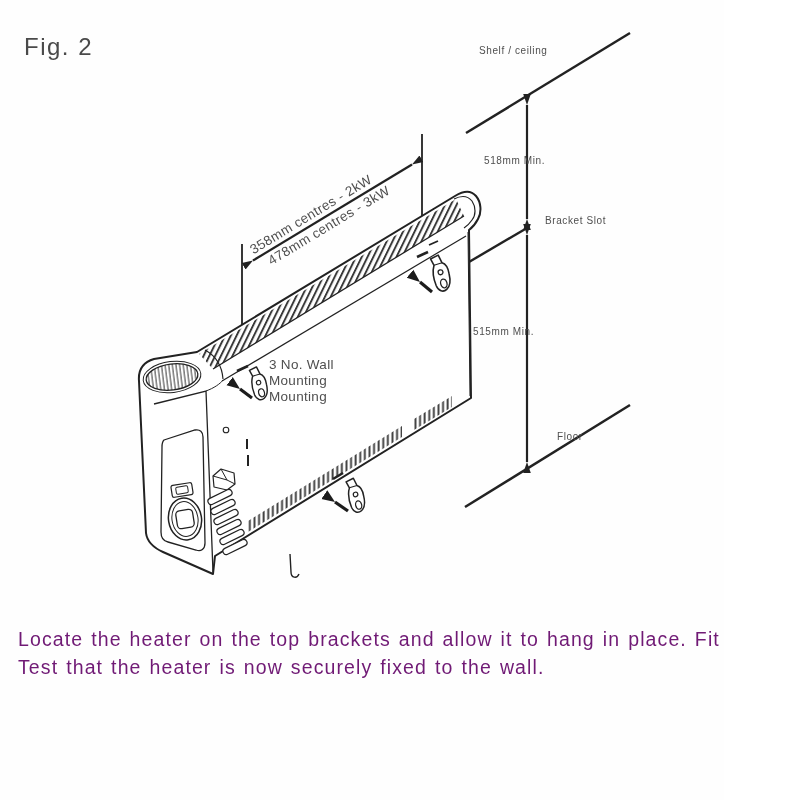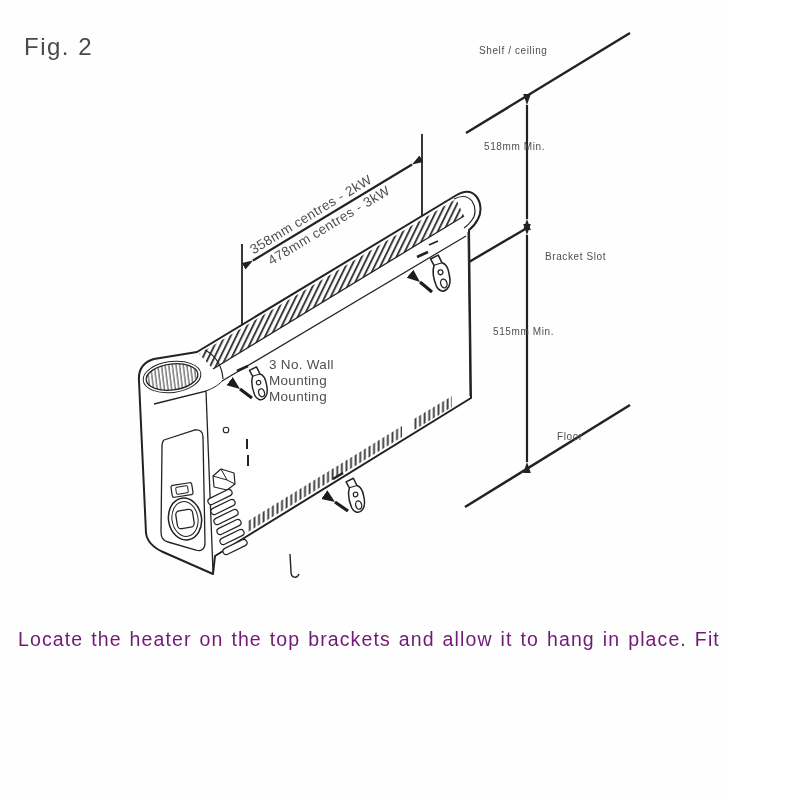--- a/index.html
+++ b/index.html
@@ -4,23 +4,23 @@
 <style>
   html,body{margin:0;padding:0;background:#ffffff;}
   .canvas{
     position:relative;width:724px;height:800px;background:#fefefe;overflow:hidden;
     font-family:"Liberation Sans","DejaVu Sans",sans-serif;color:#4d4d4d;
   }
   .fig-label{position:absolute;left:24px;top:33px;font-size:24px;letter-spacing:1.5px;color:#4a4a4a;}
   svg.diagram{position:absolute;left:0;top:0;}
   .dlabel{position:absolute;font-size:10px;letter-spacing:0.6px;color:#4f4f4f;white-space:nowrap;}
   .lbl-shelf{left:479px;top:45px;}
-  .lbl-518{left:484px;top:141px;}
-  .lbl-bracketslot{left:545px;top:215px;margin-top:36px;}
-  .lbl-515{left:493px;top:326px;}
+  .lbl-518{left:484px;top:155px;}
+  .lbl-bracketslot{left:545px;top:215px;}
+  .lbl-515{left:473px;top:326px;}
   .lbl-floor{left:557px;top:431px;}
   .rot{position:absolute;font-size:13.5px;letter-spacing:0.4px;color:#4f4f4f;white-space:nowrap;
        transform:rotate(-31.2deg);transform-origin:0% 100%;height:14px;line-height:14px;}
   .lbl-2kw{left:255px;top:243px;}
   .lbl-3kw{left:273px;top:254px;}
   .lbl-brackets{position:absolute;left:269px;top:357px;font-size:13.5px;line-height:16.2px;
        letter-spacing:0.3px;color:#4f4f4f;}
   .caption{position:absolute;left:18px;top:626px;font-size:19.5px;line-height:27.5px;
        letter-spacing:1.1px;word-spacing:1.5px;color:#701a75;white-space:nowrap;}
 </style>
@@ -142,15 +142,16 @@
   <div class="rot lbl-2kw">358mm centres - 2kW</div>
   <div class="rot lbl-3kw">478mm centres - 3kW</div>
   <div class="lbl-brackets">
     <div>3 No. Wall</div>
     <div>Mounting</div>
     <div>Mounting</div>
   </div>
 
   <div class="caption">
     <div>Locate the heater on the top brackets and allow it to hang in place. Fit</div>
+    <div>Test that the heater is now securely fixed to the wall.</div>
   </div>
 
 </div>
 
 </body></html>

